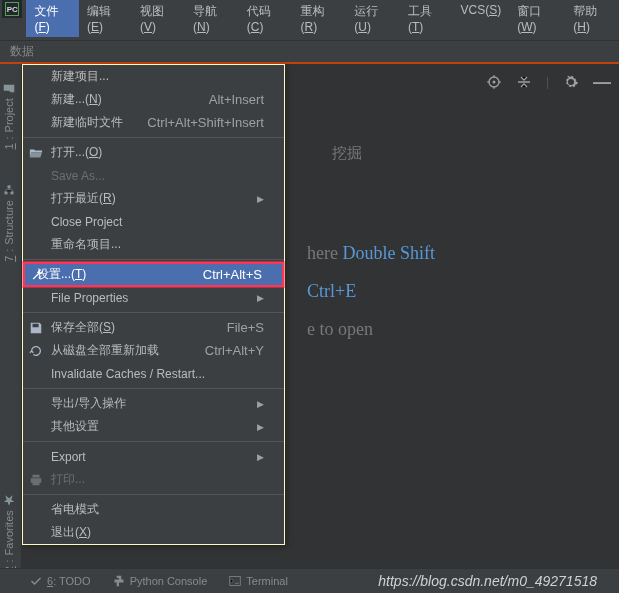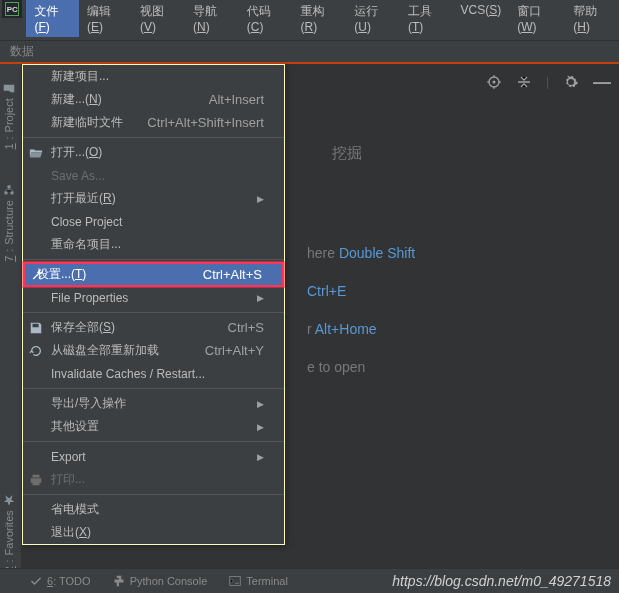--- a/index.html
+++ b/index.html
@@ -28,24 +28,24 @@
   .dd-item .arrow { margin-left: auto; font-size: 9px; color: #a0a0a0; }
   .dd-item .mn { text-decoration: underline; }
   .dd-item.highlighted { background: #4b6eaf; color: #fff; border: 2px solid #ff3355; box-shadow: 0 0 0 1px rgba(255,51,85,0.5); height: 25px; margin: -1px 0; padding-left: 12px; }
   .dd-item.highlighted .shortcut { color: #fff; }
   .dd-sep { height: 1px; background: #555; margin: 3px 0; }
   .dd-icon { position: absolute; left: 6px; width: 14px; height: 14px; display: flex; align-items: center; justify-content: center; color: #a9b7c6; }
   
   .toolbar-right { position: absolute; right: 8px; top: 10px; display: flex; gap: 14px; align-items: center; }
   .tb-icon { width: 16px; height: 16px; color: #a0a0a0; }
   
-  .editor-bg { position: absolute; left: 285px; top: 170px; right: 10px; color: #787878; font-size: 14px; line-height: 38px; }
+  .editor-bg { position: absolute; left: 285px; top: 170px; right: 10px; color: #787878; font-size: 18px; line-height: 38px; font-family: Liberation Serif, serif; }
   .editor-bg .link { color: #5998d6; }
   
-  .footer { position: absolute; bottom: 0; left: 0; right: 0; height: 25px; background: #3c3f41; border-top: 1px solid #323232; display: flex; align-items: center; padding: 0 8px 0 30px; gap: 22px; color: #8a8a8a; font-size: 11px; }
+  .footer { position: absolute; bottom: 0; left: 0; right: 0; height: 25px; background: #3c3f41; border-top: 1px solid #323232; display: flex; align-items: center; padding: 0 22px 0 30px; gap: 22px; color: #8a8a8a; font-size: 11px; }
   .footer .watermark { margin-left: auto; color: #d0d0d0; font-size: 14px; font-style: italic; }
   .footer .f-item { display: flex; align-items: center; gap: 5px; }
   
   svg { display: block; }
 </style>
 </head>
 <body>
 
 <div class="menubar">
   <div class="logo">
@@ -145,21 +145,21 @@
           <span class="arrow">▶</span>
         </div>
       <div class="dd-sep"></div>
       <div class="dd-item">
         <span class="dd-icon">
             <svg viewBox="0 0 16 16">
               <path fill="#a9b7c6" d="M2 2h10l2 2v10H2zM4 3v4h7V3zM4 9h8v4H4z"></path>
             </svg>
           </span>
         <span><span>保存全部</span>(<span class="mn">S</span>)</span>
-          <span class="shortcut">Ctrl+S</span>
+          <span class="shortcut">File+S</span>
       </div>
       <div class="dd-item">
         <span class="dd-icon">
             <svg viewBox="0 0 16 16">
               <path fill="none" stroke="#a9b7c6" stroke-width="1.5" d="M3 8a5 5 0 1 1 2 4M3 8l-2 2M3 8l2 2"></path>
             </svg>
           </span>
         <span>从磁盘全部重新加载</span>
           <span class="shortcut">Ctrl+Alt+Y</span>
       </div>
@@ -211,21 +211,20 @@
           <path fill="#a0a0a0" d="M8 5a3 3 0 1 0 0 6 3 3 0 0 0 0-6zm6 3l1 .5-1 2-1-.3a5 5 0 0 1-1 1l.3 1-2 1-.5-1h-1.6l-.5 1-2-1 .3-1a5 5 0 0 1-1-1l-1 .3-1-2 1-.5V7l-1-.5 1-2 1 .3a5 5 0 0 1 1-1L4 2.8l2-1 .5 1h1.6l.5-1 2 1-.3 1a5 5 0 0 1 1 1l1-.3 1 2-1 .5z"></path>
         </svg>
       <span style="color:#a0a0a0;font-size:18px;line-height:10px;font-weight:bold">—</span>
     </div>
 
     <div style="position:absolute;left:310px;top:80px;color:#787878;font-size:15px">挖掘</div>
 
     <div class="editor-bg">
       <div><span>here  </span><span class="link">Double Shift</span></div>
       <div><span></span><span class="link">Ctrl+E</span></div>
-      <div><span>r  </span><span class="link">Alt+Home</span></div>
       <div><span>e to open</span></div>
     </div>
 
   </div>
 </div>
 
 <div class="footer">
   <div class="f-item">
     <svg width="12" height="12" viewBox="0 0 16 16">
         <path fill="none" stroke="#8a8a8a" stroke-width="2" d="M2 8l4 4 8-8"></path>

